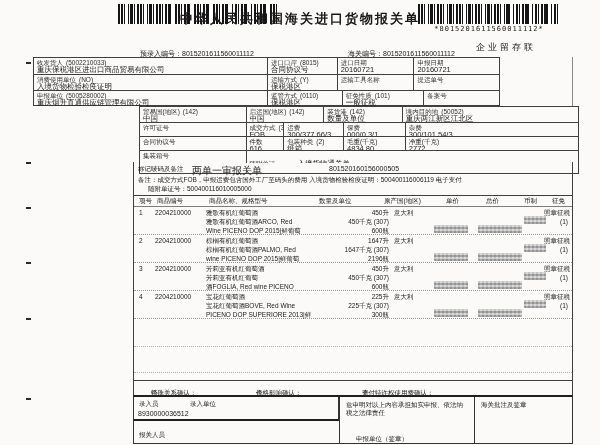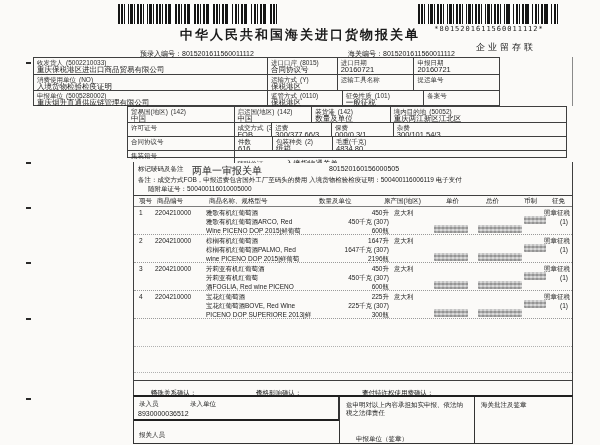--- a/index.html
+++ b/index.html
@@ -68,21 +68,21 @@
   <div class="tick" style="top:162px"></div>
   <div class="tick" style="top:207px"></div>
   <div class="tick" style="top:262px"></div>
   <div class="tick" style="top:318px"></div>
   <div class="tick" style="top:398px"></div>
 
   <div class="abs barcode" style="left:118px;top:4px;width:160px;height:20px"></div>
   <div class="abs barcode" style="left:418px;top:4px;width:142px;height:20px"></div>
   <div class="abs bctext" style="left:418px;top:25px;width:142px">*8015201611560011112*</div>
 
-  <div class="abs title" style="left:0;top:26px">中华人民共和国海关进口货物报关单</div>
+  <div class="abs title" style="left:0;top:10px">中华人民共和国海关进口货物报关单</div>
   <div class="abs copylbl" style="left:476px;top:41px">企业留存联</div>
 
   <div class="abs pre-line" style="left:140px;top:49px"><span>预录入编号：</span><span>8015201611560011112</span></div>
   <div class="abs pre-line" style="left:348px;top:49px"><span>海关编号：</span><span>8015201611560011112</span></div>
 
   <div class="rline" style="left:572px;top:57px;height:49px"></div>
 
   <div class="abs tbox" style="left:33px;top:57px;width:467px;height:49px">
     <div class="trow" style="height:17px">
       <div class="tc" style="width:235px">
@@ -133,21 +133,21 @@
         <div class="lbl"><span>征免性质</span><span class="cd">(101)</span></div>
         <div class="val">一般征税</div>
       </div>
       <div class="tc" style="width:75px">
         <div class="lbl">备案号</div>
         <div class="val"></div>
       </div>
     </div>
   </div>
 
-  <div class="abs tbox" style="left:127px;top:106px;width:440px;height:52px">
+  <div class="abs tbox" style="left:139px;top:106px;width:440px;height:68px">
     <div class="trow" style="height:16px">
       <div class="tc" style="width:107px">
         <div class="lbl"><span>贸易国(地区)</span><span class="cd">(142)</span></div>
         <div class="val">中国</div>
       </div>
       <div class="tc" style="width:78px">
         <div class="lbl"><span>启运国(地区)</span><span class="cd">(142)</span></div>
         <div class="val">中国</div>
       </div>
       <div class="tc" style="width:79px">
@@ -190,20 +190,24 @@
         <div class="lbl">件数</div>
         <div class="val">616</div>
       </div>
       <div class="tc" style="width:60px">
         <div class="lbl"><span>包装种类</span><span class="cd">(2)</span></div>
         <div class="val">纸箱</div>
       </div>
       <div class="tc" style="width:62px">
         <div class="lbl">毛重(千克)</div>
         <div class="val">4834.80</div>
+      </div>
+      <div class="tc" style="width:173px">
+        <div class="lbl">净重(千克)</div>
+        <div class="val">2772</div>
       </div>
     </div>
     <div class="trow" style="height:12px">
       <div class="tc" style="width:107px">
         <div class="lbl">集装箱号</div>
       </div>
       <div class="tc" style="width:333px">
         <span class="lbl">随附单证</span><span class="inline-val">入境货物通关单</span>
       </div>
     </div>

